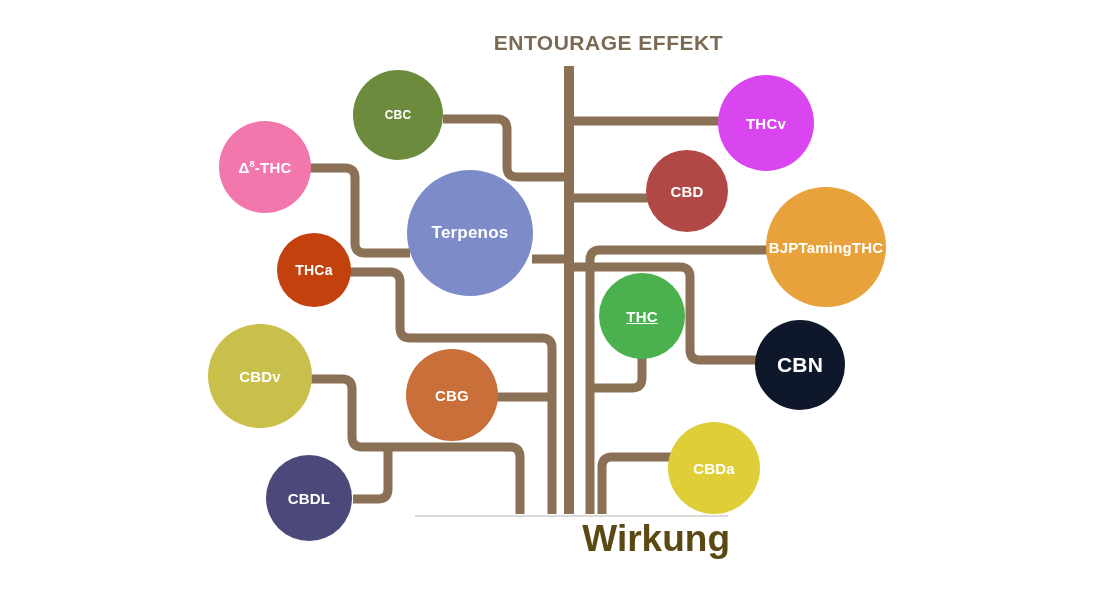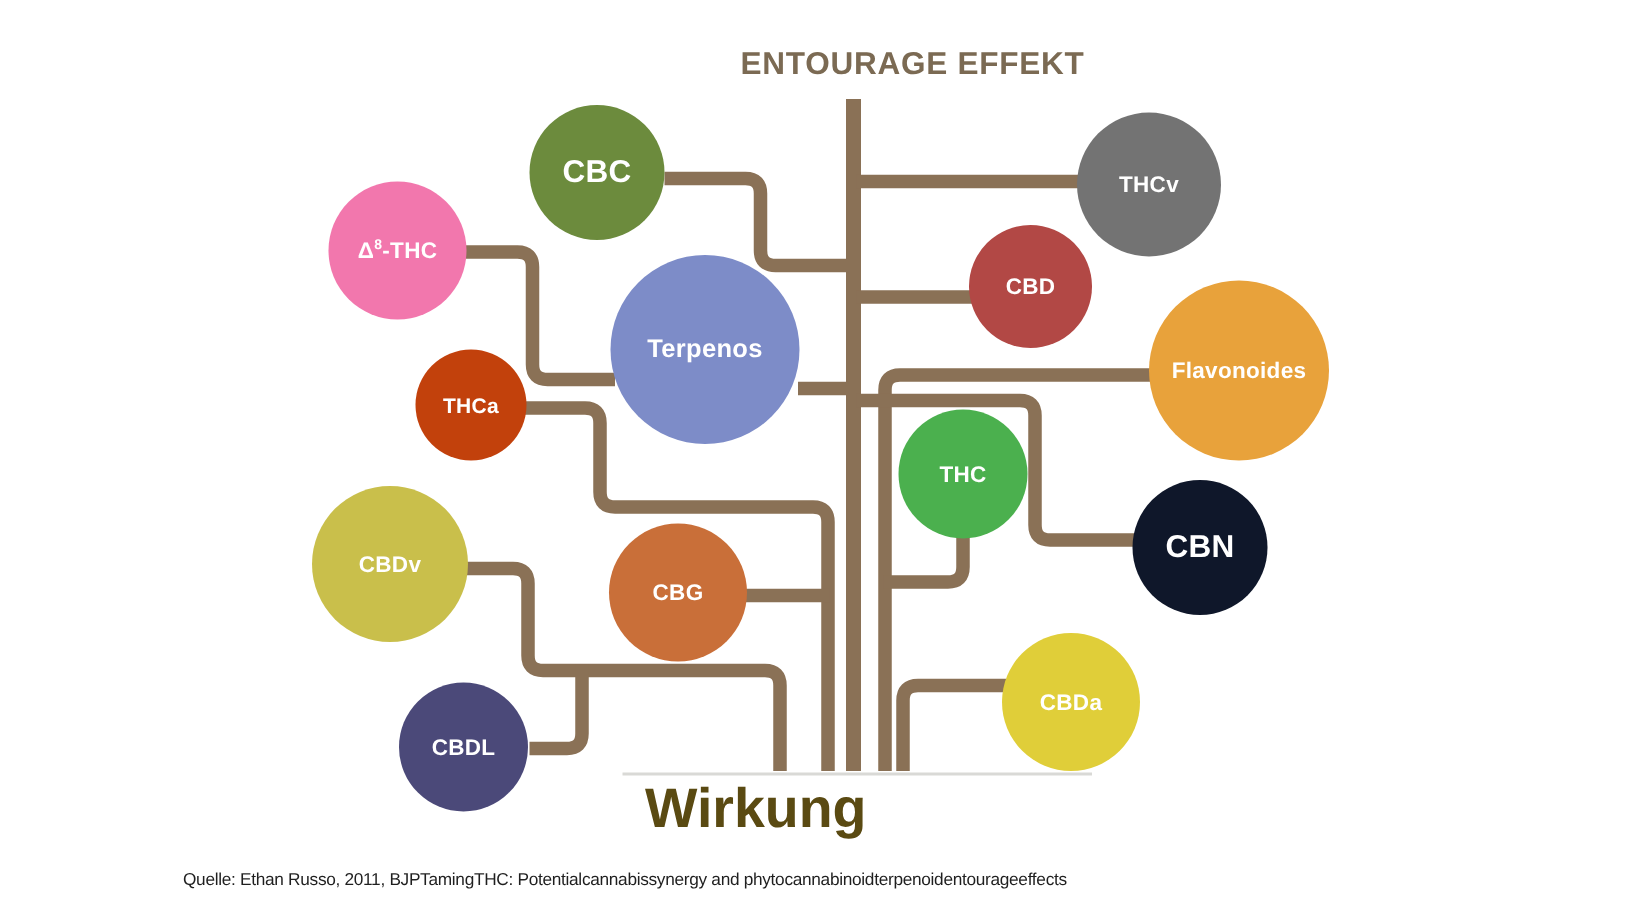--- a/index.html
+++ b/index.html
@@ -32,21 +32,21 @@
   .node sup{font-size:.62em;vertical-align:super;line-height:0;}
   .diagram-title{
     position:absolute;left:423px;top:31px;width:300px;
     text-align:right;
     font-size:21px;font-weight:bold;letter-spacing:.5px;
     color:var(--title,#7b6a53);
     white-space:nowrap;
   }
   .wirkung{
     position:absolute;left:430px;top:518px;width:300px;
-    text-align:left;
+    text-align:right;
     font-size:37px;font-weight:bold;
     color:var(--wirkung,#5a4a12);
     white-space:nowrap;
   }
   .source{
     position:absolute;left:122px;top:581px;
     font-size:11.5px;letter-spacing:-0.2px;
     color:var(--source,#1f1f1f);
     white-space:nowrap;
   }
@@ -70,49 +70,49 @@
     <path d="M642 357 V378 q0 10 -10 10 H589"></path>
     <path d="M310 379 H342 q10 0 10 10 V437 q0 10 10 10 H510 q10 0 10 10 V514"></path>
     <path d="M353 499 H378 q10 0 10 -10 V443"></path>
     <path d="M671 457 H612 q-10 0 -10 10 V514"></path>
   </svg>
 
   <div class="ground-line"></div>
 
   <div class="diagram-title">ENTOURAGE EFFEKT</div>
 
-  <div class="node" style="left: 353px; top: 70px; width: 90px; height: 90px; font-size: 21px; background: rgb(108, 139, 61);">
+  <div class="node" style="left: 353px; top: 70px; width: 90px; height: 90px; font-size: 12px; background: rgb(108, 139, 61);">
     <span>CBC</span>
   </div>
 
-  <div class="node" style="left: 718px; top: 75px; width: 96px; height: 96px; font-size: 15px; background: #737373;">
+  <div class="node" style="left: 718px; top: 75px; width: 96px; height: 96px; font-size: 15px; background: #d946ef;">
     <span>THCv</span>
   </div>
 
   <div class="node" style="left: 219px; top: 121px; width: 92px; height: 92px; font-size: 15px; background: rgb(242, 119, 173);">
     <span><span>Δ</span><sup>8</sup><span>-THC</span></span>
   </div>
 
   <div class="node" style="left: 646px; top: 150px; width: 82px; height: 82px; font-size: 15px; background: rgb(178, 72, 69);">
     <span>CBD</span>
   </div>
 
   <div class="node" style="left: 407px; top: 170px; width: 126px; height: 126px; font-size: 17px; background: rgb(125, 140, 200);">
     <span>Terpenos</span>
   </div>
 
   <div class="node" style="left: 766px; top: 187px; width: 120px; height: 120px; font-size: 15px; background: rgb(232, 162, 59);">
-    <span>Flavonoides</span>
+    <span>BJPTamingTHC</span>
   </div>
 
   <div class="node" style="left: 277px; top: 233px; width: 74px; height: 74px; font-size: 14px; background: #c2410c;">
     <span>THCa</span>
   </div>
 
-  <div class="node" style="left: 599px; top: 273px; width: 86px; height: 86px; font-size: 15px; background: rgb(75, 176, 78);">
+  <div class="node" style="left: 599px; top: 273px; width: 86px; height: 86px; font-size: 15px; background: rgb(75, 176, 78); text-decoration: underline;">
     <span>THC</span>
   </div>
 
   <div class="node" style="left: 755px; top: 320px; width: 90px; height: 90px; font-size: 21px; background: #0f172a;">
     <span>CBN</span>
   </div>
 
   <div class="node" style="left: 208px; top: 324px; width: 104px; height: 104px; font-size: 15px; background: rgb(201, 191, 75);">
     <span>CBDv</span>
   </div>
@@ -124,15 +124,14 @@
   <div class="node" style="left: 668px; top: 422px; width: 92px; height: 92px; font-size: 15px; background: rgb(224, 206, 57);">
     <span>CBDa</span>
   </div>
 
   <div class="node" style="left: 266px; top: 455px; width: 86px; height: 86px; font-size: 15px; background: rgb(75, 73, 121);">
     <span>CBDL</span>
   </div>
 
   <div class="wirkung">Wirkung</div>
 
-  <div class="source">Quelle: Ethan Russo, 2011, BJPTamingTHC: Potentialcannabissynergy and phytocannabinoidterpenoidentourageeffects</div>
 
 </div>
 
 </body></html>

